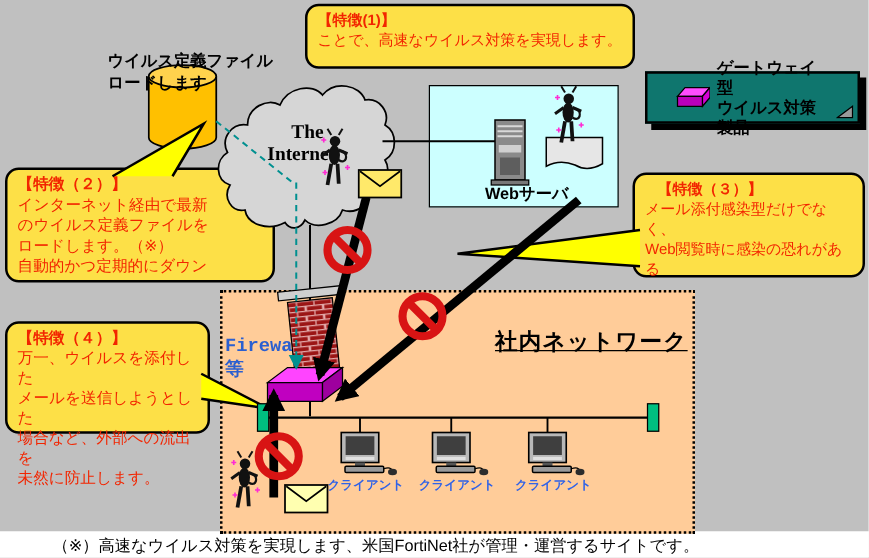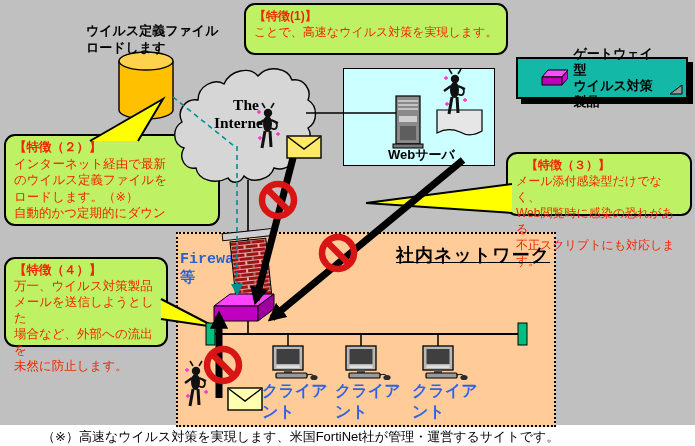--- a/index.html
+++ b/index.html
@@ -5,38 +5,38 @@
   html,body{margin:0;padding:0;}
   body{font-family:"Liberation Sans","DejaVu Sans",sans-serif;background:#fff;}
   .stage{position:relative;width:695px;height:446px;overflow:hidden;background:#fff;}
   .abs{position:absolute;}
   .gray-canvas{left:0;top:0;width:695px;height:425px;background:#c0c0c0;z-index:1;}
   
   .network-box{left:176px;top:232px;width:376px;height:191px;background:#ffcc99;border:2px dotted #000;z-index:5;}
   .webserver-box{left:343px;top:68px;width:150px;height:96px;background:#ccffff;border:1px solid #000;z-index:5;}
   .cyl-svg{left:118px;top:42px;z-index:8;}
   
-  .txt{z-index:30;color:#000;}
+  .txt{z-index:30;color:#000;margin-top:18px;}
   .virus-site-label{left:86px;top:22px;width:170px;font-size:13px;font-weight:bold;line-height:17px;}
-  .callout{z-index:30;background:#bef264;border:2px solid #000;border-radius:11px;color:#f22500;
+  .callout{z-index:30;background:#fde047;border:2px solid #000;border-radius:11px;color:#f22500;
            font-size:12px;line-height:16px;padding:3px 8px;box-sizing:border-box;}
   .callout .ct{font-weight:bold;}
   .f1{left:244px;top:3px;width:264px;height:52px;}
   .f2{left:4px;top:134px;width:216px;height:92px;font-size:12.5px;line-height:16.5px;}
-  .f3{left:506px;top:152px;width:186px;height:64px;}
+  .f3{left:506px;top:138px;width:186px;height:84px;}
   .f3 .ct{padding-left:10px;}
   .f4{left:4px;top:257px;width:164px;height:90px;font-size:12.5px;}
-  .legend{left:516px;top:57px;width:172px;height:42px;background:#14b8a6;border:2px solid #000;
+  .legend{left:516px;top:57px;width:172px;height:42px;background:#0f766e;border:2px solid #000;
           box-shadow:5px 5px 0 #000;z-index:30;display:flex;align-items:center;gap:6px;padding:2px 22px;box-sizing:border-box;}
   .legend .ltxt{font-size:13px;font-weight:bold;line-height:16px;color:#000;}
   .firewall-label{left:180px;top:250px;color:#2b5fd0;font-weight:bold;font-size:15px;line-height:19px;
                   font-family:Liberation Mono, monospace;}
   .network-title{left:396px;top:243px;font-size:18px;font-weight:bold;letter-spacing:1px;text-decoration:underline;}
   .webserver-label{left:388px;top:146px;font-size:13px;font-weight:bold;z-index:30;}
-  .client-label{width:70px;font-size:16px;font-weight:bold;color:#2f62e8;z-index:30;}
+  .client-label{width:70px;font-size:10px;font-weight:bold;color:#2f62e8;z-index:30;}
   .cl1{left:262px;top:381px;} .cl2{left:335px;top:381px;} .cl3{left:412px;top:381px;}
   .note{left:42px;top:428px;width:640px;font-size:13px;z-index:30;}
   
   .tails-svg{left:0;top:0;z-index:35;pointer-events:none;}
   .overlay-svg{left:0;top:0;z-index:50;pointer-events:none;}
   svg text.serif{font-family:"Liberation Serif","DejaVu Serif",serif;font-weight:bold;}
 </style>
 </head>
 <body>
 
@@ -67,26 +67,25 @@
     <div>インターネット経由で最新</div>
     <div>のウイルス定義ファイルを</div>
     <div>ロードします。（※）</div>
     <div>自動的かつ定期的にダウン</div>
   </div>
 
   <div class="abs callout f3">
     <div class="ct">【特徴（３）】</div>
     <div>メール添付感染型だけでなく、</div>
     <div>Web閲覧時に感染の恐れがある</div>
-    <div>不正スクリプトにも対応します。</div>
   </div>
 
   <div class="abs callout f4">
     <div class="ct">【特徴（４）】</div>
-    <div>万一、ウイルス対策製品</div>
+    <div>万一、ウイルスを添付した</div>
     <div>メールを送信しようとした</div>
     <div>場合など、外部への流出を</div>
     <div>未然に防止します。</div>
   </div>
 
   <div class="abs legend">
     <svg width="32" height="24">
       <polygon points="8,4 28,4 22,11 2,11" fill="#ff4dff" stroke="#000" stroke-width="1"></polygon>
       <polygon points="2,11 22,11 22,19 2,19" fill="#bb00bb" stroke="#000" stroke-width="1"></polygon>
       <polygon points="22,11 28,4 28,12 22,19" fill="#d400d4" stroke="#000" stroke-width="1"></polygon>

